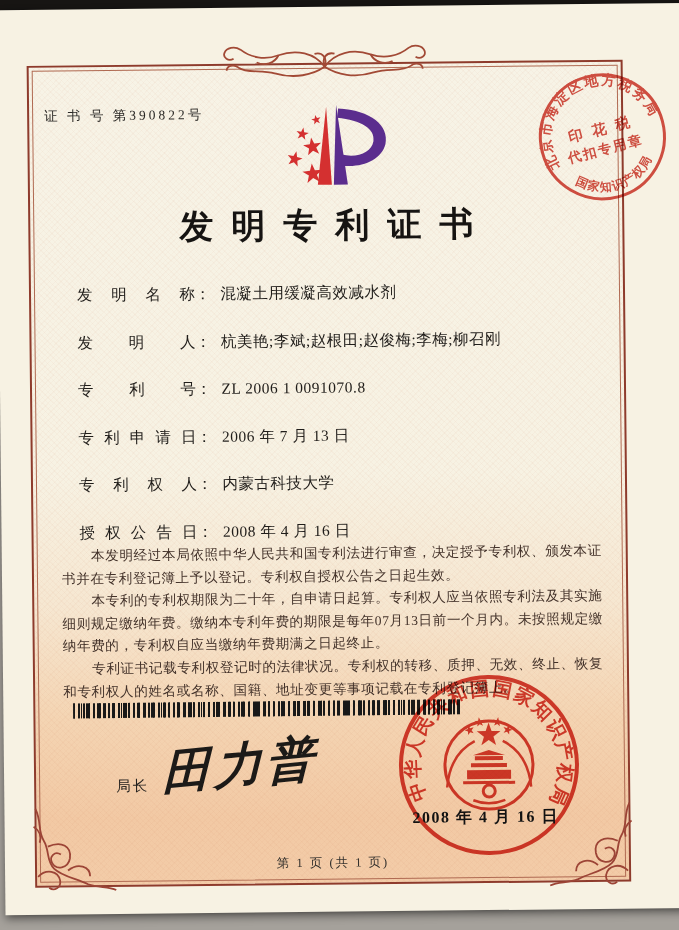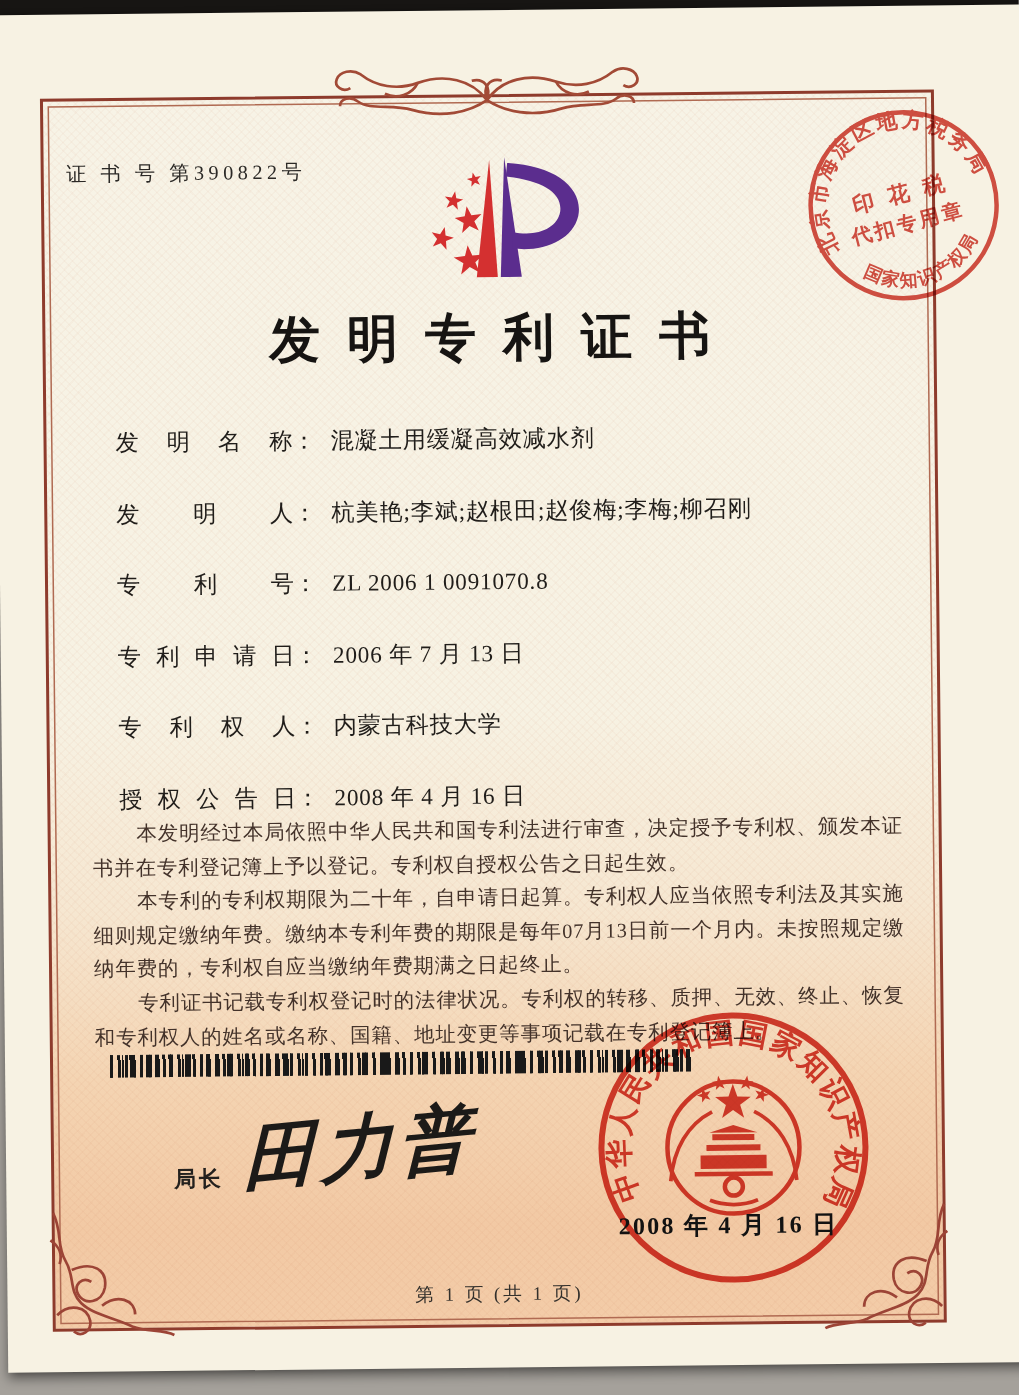--- a/index.html
+++ b/index.html
@@ -28,21 +28,21 @@
     font-size:15.5px;color:#201d1a;}
   .fcolon{font-size:15.5px;color:#201d1a;}
   .fvalue{margin-left:10px;font-size:15.5px;color:#201d1a;letter-spacing:.5px;}
   .paras{position:absolute;left:28px;top:478px;width:541px;color:#43322a;}
   .paras p{margin:0;font-size:13.6px;line-height:22.6px;text-indent:2.15em;letter-spacing:.6px;}
   .barcode{position:absolute;left:38px;top:636px;width:388px;height:15px;z-index:2;
     background-image:
       repeating-linear-gradient(90deg,#191919 0 2px,transparent 2px 5px),
       repeating-linear-gradient(90deg,#191919 0 1px,transparent 1px 8px),
       repeating-linear-gradient(90deg,#191919 0 2px,transparent 2px 13px);}
-  .signer-title{position:absolute;left:80px;top:710px;font-size:14.5px;letter-spacing:2px;color:#24211e;font-weight:bold;}
+  .signer-title{position:absolute;left:80px;top:710px;font-size:14.5px;letter-spacing:2px;color:#24211e;}
   .signature{position:absolute;left:126px;top:668px;font-size:48px;font-weight:700;
     font-style:italic;font-family:"DejaVu Sans",sans-serif;color:#1c1a18;
     transform:rotate(-5deg) skewX(-6deg);letter-spacing:4px;z-index:2;}
   .official-seal{position:absolute;left:357px;top:606px;opacity:.9;mix-blend-mode:multiply;z-index:3;}
   .issue-date{position:absolute;left:376px;top:744px;font-size:16px;font-weight:600;
     letter-spacing:1.5px;color:#121212;z-index:5;}
   .page-footer{position:absolute;left:0;width:100%;top:790px;text-align:center;
     font-size:12.5px;letter-spacing:2px;color:#33302c;}
   .sealtext{font-family:"Liberation Serif",serif;font-weight:bold;}
 </style>

